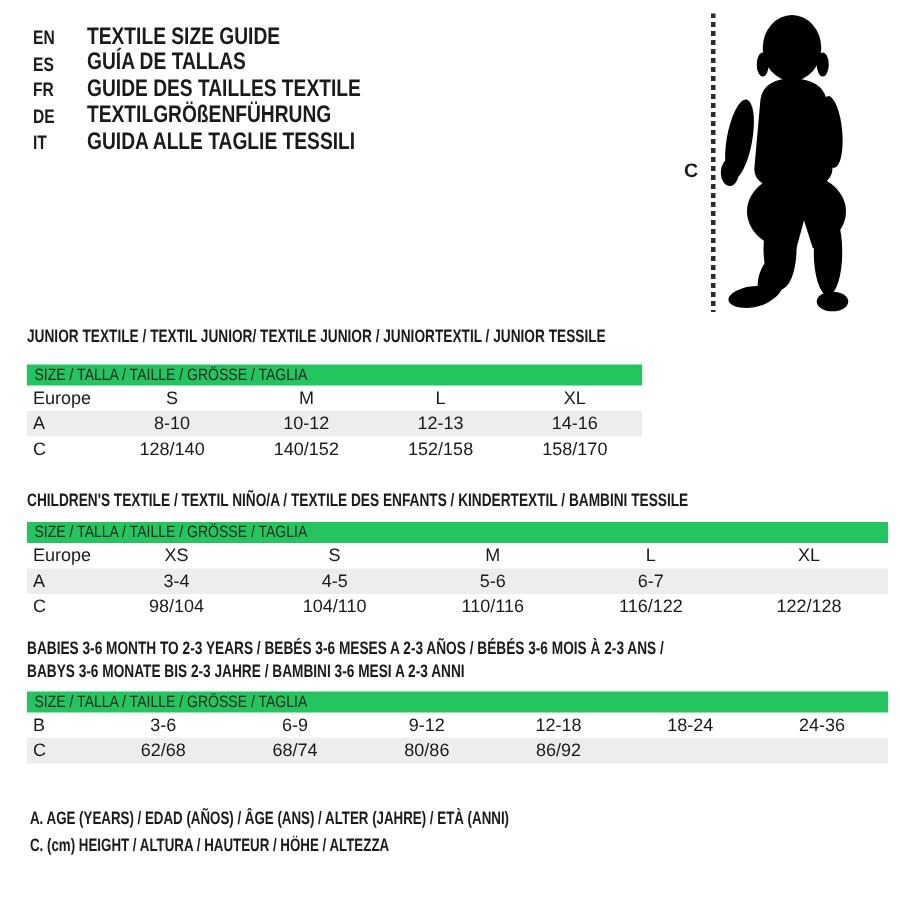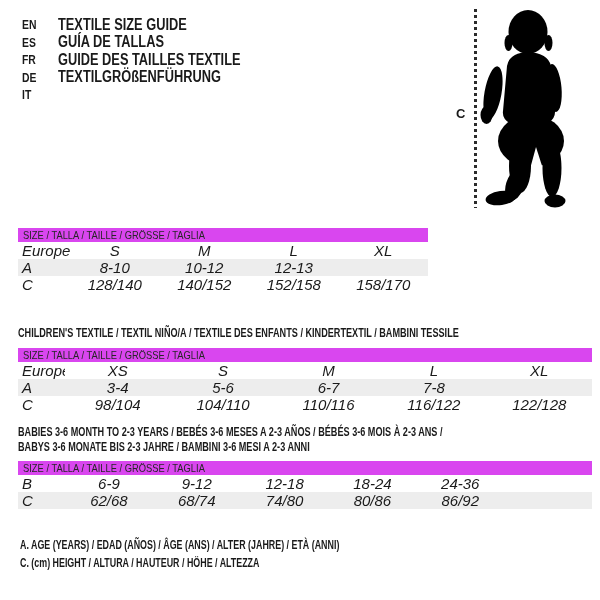--- a/index.html
+++ b/index.html
@@ -33,27 +33,27 @@
   .measure-c { position:absolute; left:456px; top:106px; font-weight:bold; font-size:13px; }
   .baby-svg  { position:absolute; left:480px; top:8px; }
 
   
   .table-block { position:absolute; left:18px; }
   .t1 { top:217px; width:410px; }
   .t2 { top:326px; width:574px; }
   .t3 { top:425px; width:574px; }
   .table-title { font-weight:bold; font-size:12px; line-height:15px; white-space:nowrap; }
   .size-bar {
-    background:#d946ef; height:14px; line-height:14px;
+    background:#22c55e; height:14px; line-height:14px;
     padding-left:5px; font-size:11px; color:#262626;
   }
   .t1 .size-bar { margin-top:11px; }
   .t2 .size-bar { margin-top:7px; }
   .t3 .size-bar { margin-top:6px; }
-  .trow { display:grid; height:17px; line-height:17px; font-size:15px;font-style:italic; }
+  .trow { display:grid; height:17px; line-height:17px; font-size:12px; }
   .t1 .trow { grid-template-columns:52px repeat(4,1fr); }
   .t2 .trow { grid-template-columns:47px repeat(5,1fr); }
   .t3 .trow { grid-template-columns:47px repeat(6,1fr); }
   .cell { text-align:center; overflow:hidden; }
   .cell.label { text-align:left; padding-left:4px; }
   .r-gray { background:#ededed; }
 
   
   .legend { position:absolute; left:20px; top:537px; }
   .legend-line { font-weight:bold; font-size:12px; line-height:17.5px; white-space:nowrap; }
@@ -75,20 +75,21 @@
     <div class="lang-row">
       <span class="lang-code"><span class="cx">FR</span></span>
       <span class="lang-label"><span class="cx">GUIDE DES TAILLES TEXTILE</span></span>
     </div>
     <div class="lang-row">
       <span class="lang-code"><span class="cx">DE</span></span>
       <span class="lang-label"><span class="cx">TEXTILGRÖßENFÜHRUNG</span></span>
     </div>
     <div class="lang-row">
       <span class="lang-code"><span class="cx">IT</span></span>
+      <span class="lang-label"><span class="cx">GUIDA ALLE TAGLIE TESSILI</span></span>
     </div>
   </div>
 
   <div class="dotted-line"></div>
   <div class="measure-c">C</div>
   <svg class="baby-svg" width="90" height="202" viewBox="0 0 90 202" aria-hidden="true">
     <g fill="#000000">
       <ellipse cx="48" cy="24" rx="19.5" ry="22"></ellipse>
       <ellipse cx="28.5" cy="35" rx="4" ry="8"></ellipse>
       <ellipse cx="68.5" cy="35" rx="4" ry="8"></ellipse>
@@ -101,33 +102,35 @@
       <path d="M50,161 L56,139 L63,161 Z" fill="#ffffff"></path>
       <ellipse cx="40" cy="158" rx="11" ry="27"></ellipse>
       <ellipse cx="35" cy="177" rx="9" ry="16" transform="rotate(18 35 177)"></ellipse>
       <ellipse cx="21" cy="190" rx="15.5" ry="7" transform="rotate(-8 21 190)"></ellipse>
       <ellipse cx="72" cy="160" rx="9.5" ry="29"></ellipse>
       <ellipse cx="75" cy="193" rx="10.5" ry="6.5"></ellipse>
     </g>
   </svg>
 
   <div class="table-block t1">
+    <div class="table-title"><span class="cx-t">JUNIOR TEXTILE / TEXTIL JUNIOR/ TEXTILE JUNIOR / JUNIORTEXTIL / JUNIOR TESSILE</span></div>
     <div class="size-bar"><span class="cx-b">SIZE / TALLA / TAILLE / GRÖSSE / TAGLIA</span></div>
     <div class="trow">
       <div class="cell label">Europe</div>
       <div class="cell">S</div>
       <div class="cell">M</div>
       <div class="cell">L</div>
       <div class="cell">XL</div>
     </div>
     <div class="trow r-gray">
       <div class="cell label">A</div>
       <div class="cell">8-10</div>
       <div class="cell">10-12</div>
       <div class="cell">12-13</div>
+      <div class="cell">14-16</div>
     </div>
     <div class="trow">
       <div class="cell label">C</div>
       <div class="cell">128/140</div>
       <div class="cell">140/152</div>
       <div class="cell">152/158</div>
       <div class="cell">158/170</div>
     </div>
   </div>
 
@@ -138,51 +141,51 @@
       <div class="cell label">Europe</div>
       <div class="cell">XS</div>
       <div class="cell">S</div>
       <div class="cell">M</div>
       <div class="cell">L</div>
       <div class="cell">XL</div>
     </div>
     <div class="trow r-gray">
       <div class="cell label">A</div>
       <div class="cell">3-4</div>
+      <div class="cell">4-5</div>
       <div class="cell">5-6</div>
       <div class="cell">6-7</div>
-      <div class="cell">7-8</div>
     </div>
     <div class="trow">
       <div class="cell label">C</div>
       <div class="cell">98/104</div>
       <div class="cell">104/110</div>
       <div class="cell">110/116</div>
       <div class="cell">116/122</div>
       <div class="cell">122/128</div>
     </div>
   </div>
 
   <div class="table-block t3">
     <div class="table-title"><span class="cx-t">BABIES 3-6 MONTH TO 2-3 YEARS / BEBÉS 3-6 MESES A 2-3 AÑOS / BÉBÉS 3-6 MOIS À 2-3 ANS /</span></div>
     <div class="table-title"><span class="cx-t">BABYS 3-6 MONATE BIS 2-3 JAHRE / BAMBINI 3-6 MESI A 2-3 ANNI</span></div>
     <div class="size-bar"><span class="cx-b">SIZE / TALLA / TAILLE / GRÖSSE / TAGLIA</span></div>
     <div class="trow">
       <div class="cell label">B</div>
+      <div class="cell">3-6</div>
       <div class="cell">6-9</div>
       <div class="cell">9-12</div>
       <div class="cell">12-18</div>
       <div class="cell">18-24</div>
       <div class="cell">24-36</div>
     </div>
     <div class="trow r-gray">
       <div class="cell label">C</div>
       <div class="cell">62/68</div>
       <div class="cell">68/74</div>
-      <div class="cell">74/80</div>
       <div class="cell">80/86</div>
       <div class="cell">86/92</div>
     </div>
   </div>
 
   <div class="legend">
     <div class="legend-line"><span class="cx-l">A. AGE (YEARS) / EDAD (AÑOS) / ÂGE (ANS) / ALTER (JAHRE) / ETÀ (ANNI)</span></div>
     <div class="legend-line"><span class="cx-l">C. (cm) HEIGHT / ALTURA / HAUTEUR / HÖHE / ALTEZZA</span></div>
   </div>
 

